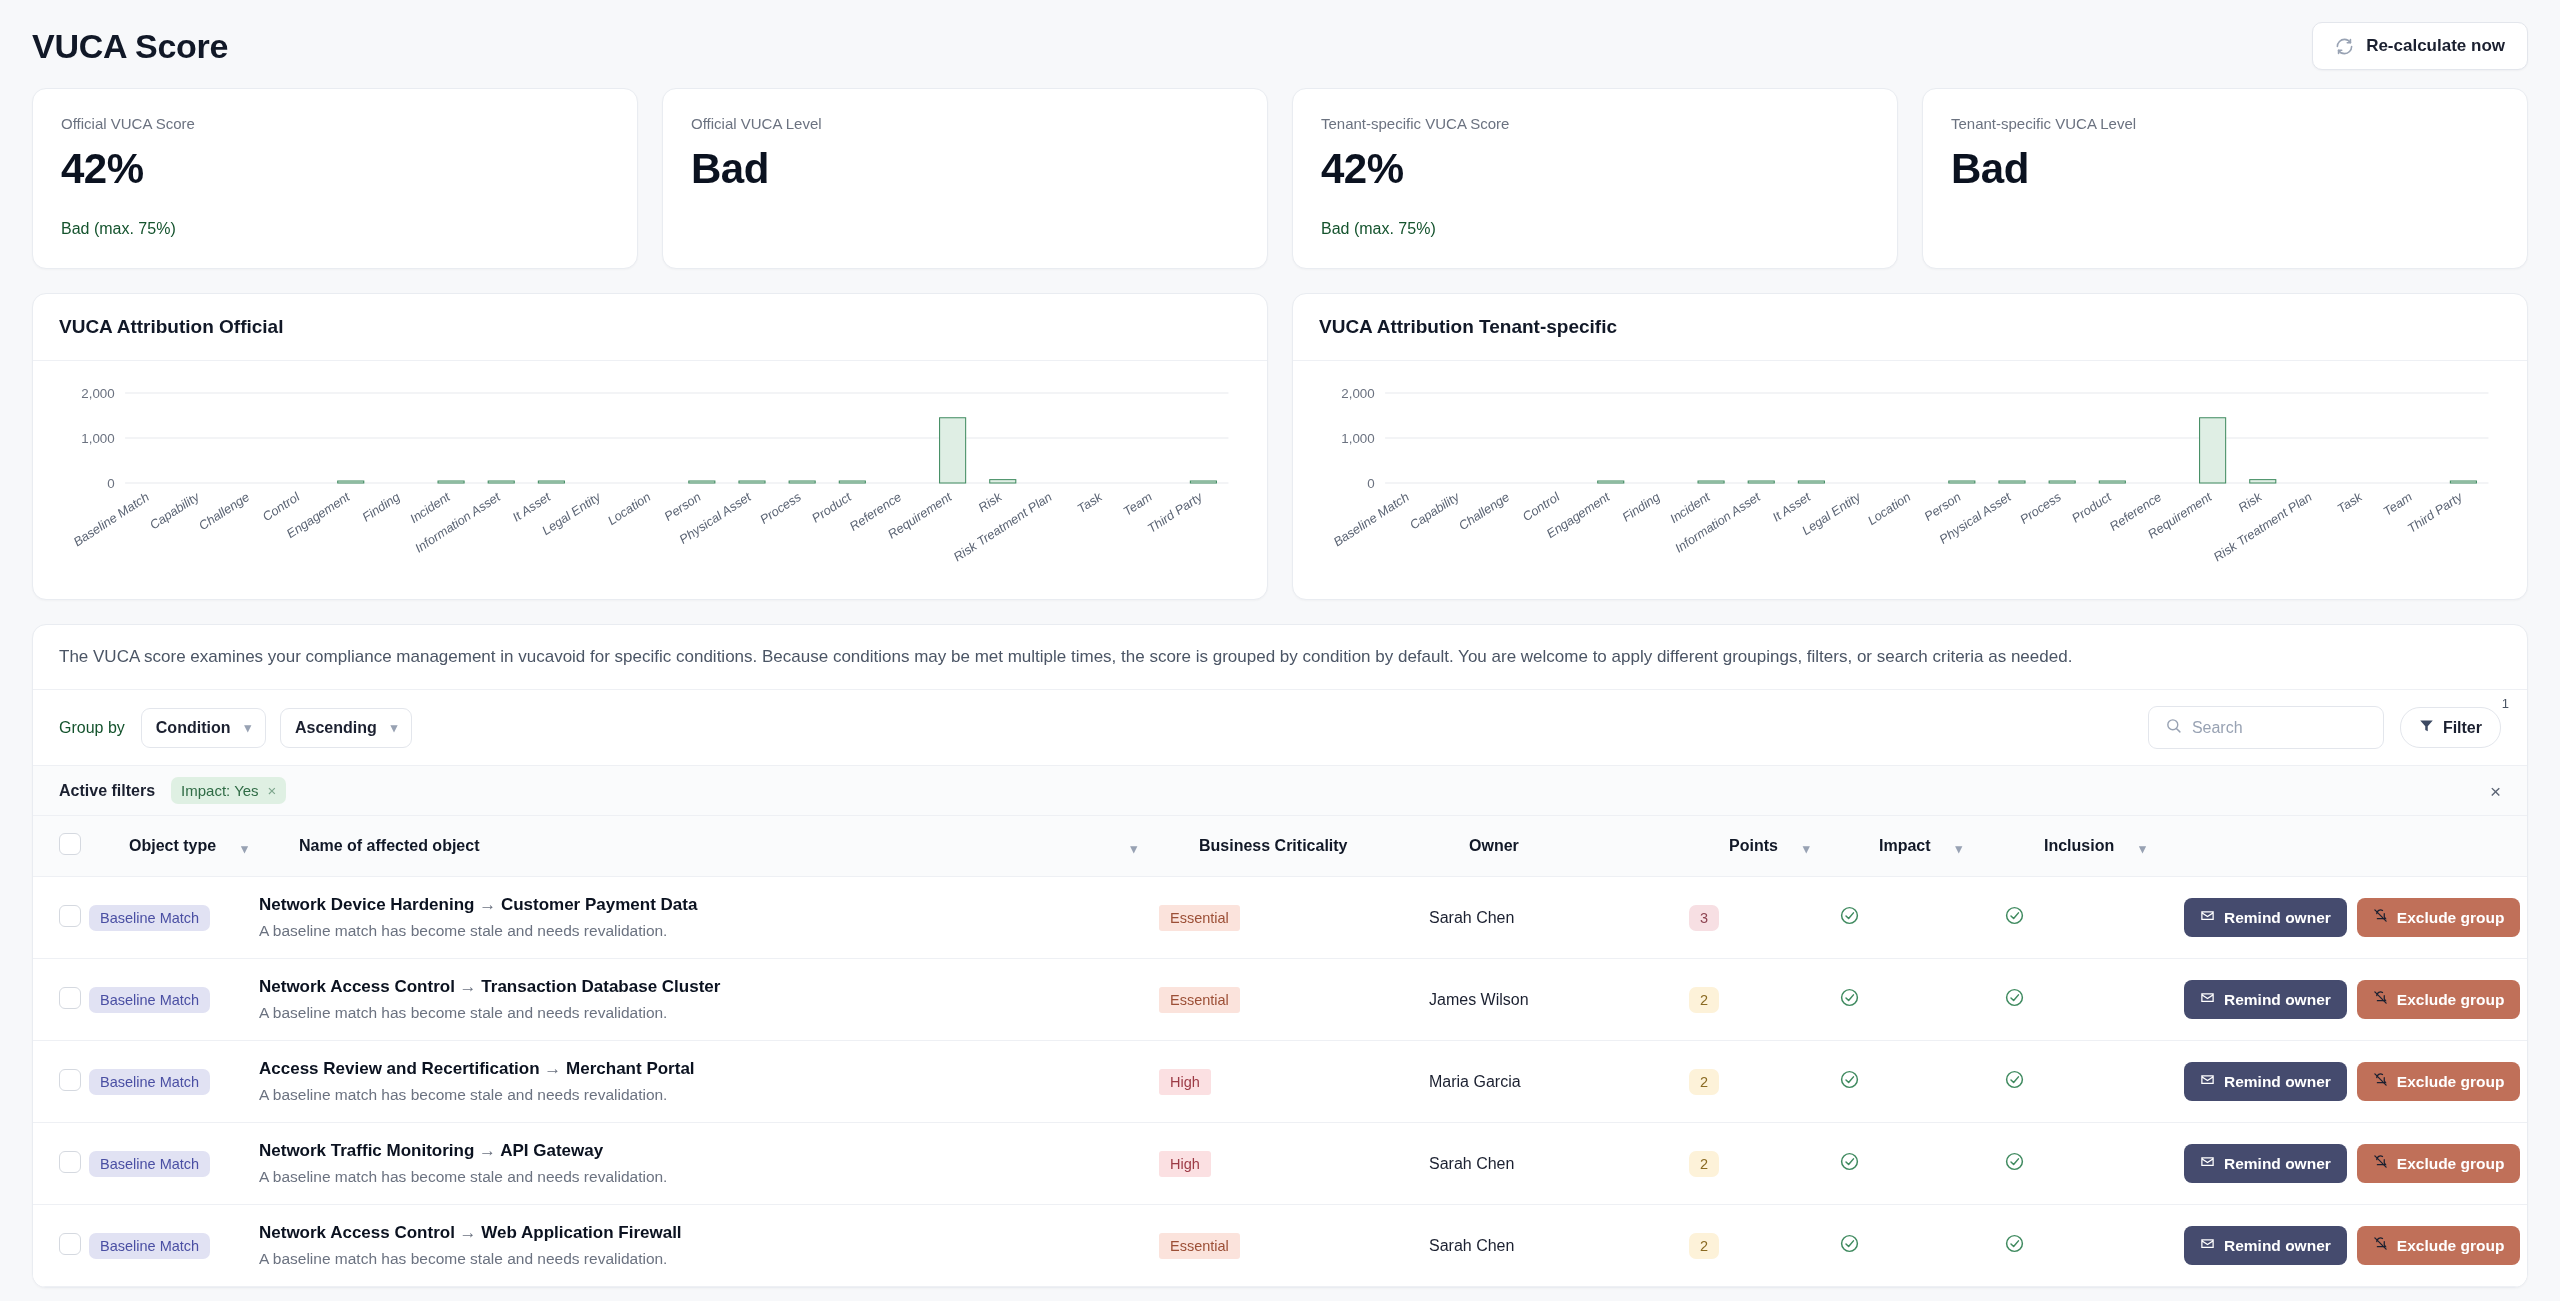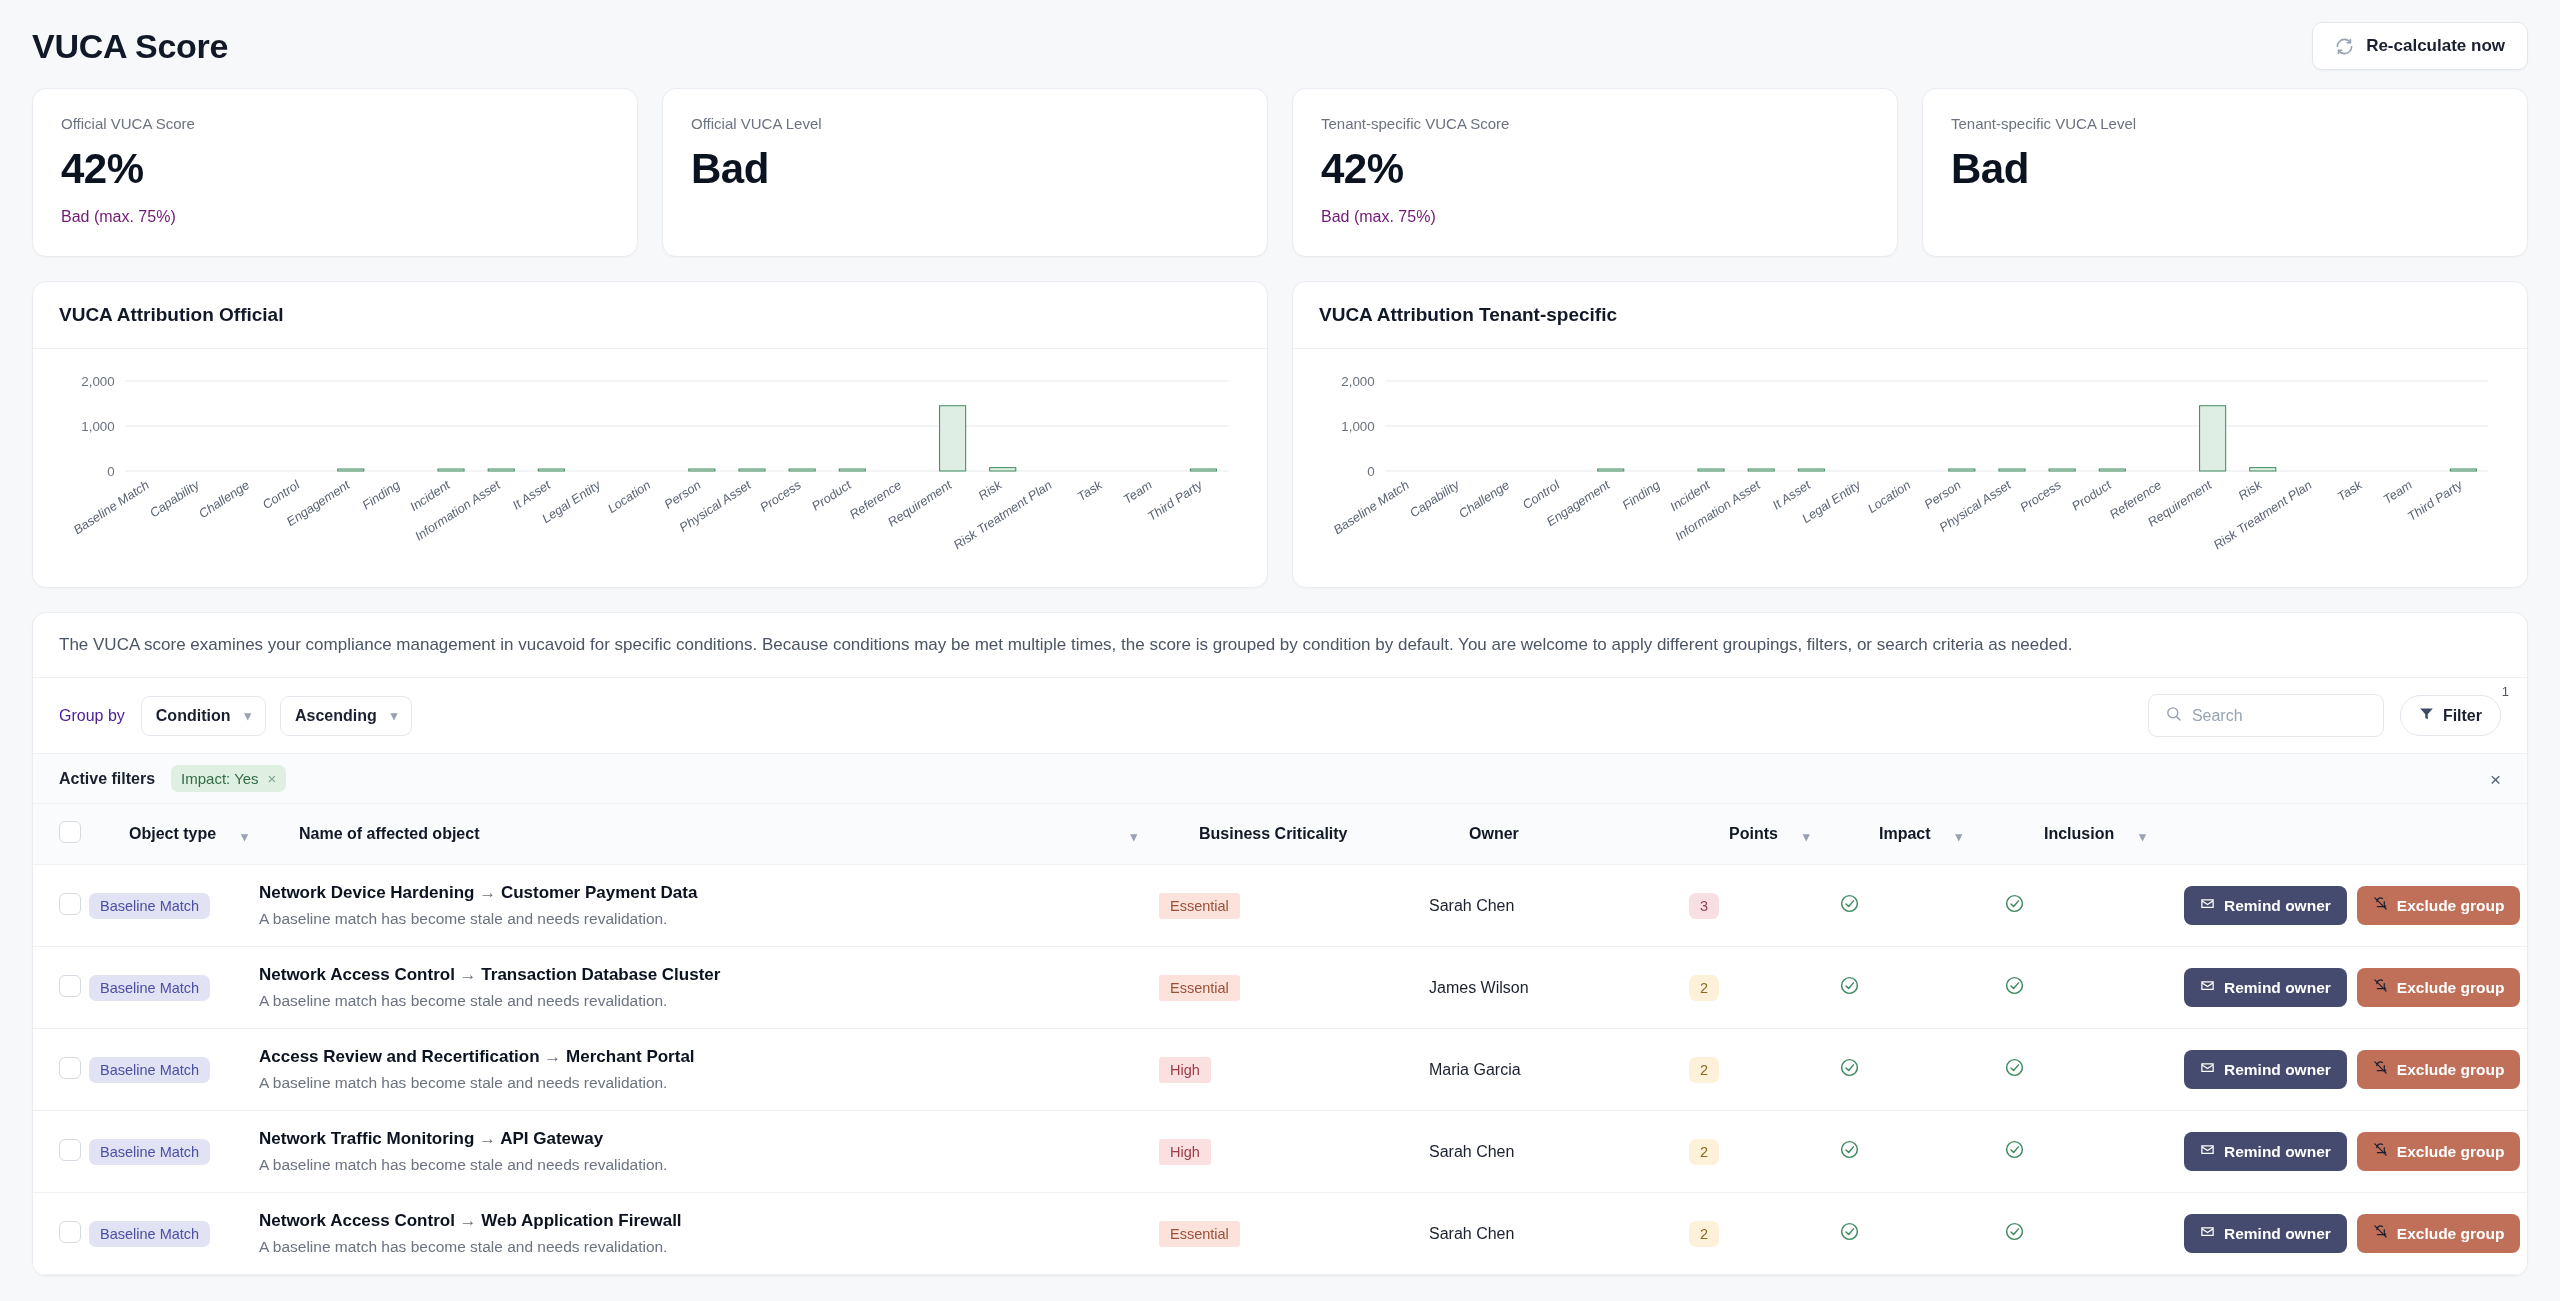--- a/index.html
+++ b/index.html
@@ -25,21 +25,21 @@
 
   
   .kpi-row { display: flex; gap: 24px; margin-top: 4px; }
   .kpi-card {
     flex: 1 1 0; background: #fff; border: 1px solid #e9ecf1; border-radius: 14px;
     padding: 26px 28px 30px 28px; min-height: 150px;
     box-shadow: 0 1px 2px rgba(16,24,40,.03);
   }
   .kpi-label { font-size: 15px; color: #6b7280; margin-bottom: 14px; }
   .kpi-value { font-size: 42px; font-weight: bold; color: #0b1220; letter-spacing: -0.5px; line-height: 1.1; }
-  .kpi-sub { font-size: 16px; color: #701a75; margin-top: 16px; }
+  .kpi-sub { font-size: 16px; color: #14532d; margin-top: 28px; }
   .kpi-sub.empty { visibility: hidden; }
 
   
   .chart-row { display: flex; gap: 24px; margin-top: 24px; }
   .chart-card {
     flex: 1 1 0; background: #fff; border: 1px solid #e9ecf1; border-radius: 14px;
     box-shadow: 0 1px 2px rgba(16,24,40,.03); overflow: hidden;
   }
   .chart-title { font-size: 19px; font-weight: bold; padding: 22px 26px; color: #111827; }
   .chart-body { border-top: 1px solid #eef0f4; padding: 18px 20px 8px 20px; }
@@ -49,21 +49,21 @@
   .panel {
     margin-top: 24px; background: #fff; border: 1px solid #e9ecf1; border-radius: 14px;
     box-shadow: 0 1px 2px rgba(16,24,40,.03); overflow: hidden;
   }
   .panel-desc { font-size: 17px; color: #4b5565; padding: 22px 26px; }
   .controls {
     display: flex; align-items: center; justify-content: space-between;
     border-top: 1px solid #eef0f4; padding: 16px 26px;
   }
   .controls-left { display: flex; align-items: center; gap: 14px; }
-  .groupby-label { font-size: 16px; color: #4c1d95; margin-right: 2px; }
+  .groupby-label { font-size: 16px; color: #14532d; margin-right: 2px; }
   .select {
     display: inline-flex; align-items: center; gap: 14px;
     border: 1px solid #e3e6ec; border-radius: 9px; background: #fff;
     padding: 10px 14px; font-size: 16px; font-weight: bold; color: #1b2030; cursor: pointer;
   }
   .caret { color: #98a2b3; font-size: 13px; line-height: 1; }
   .controls-right { display: flex; align-items: center; gap: 16px; }
   .search-box {
     display: inline-flex; align-items: center; gap: 10px;
     border: 1px solid #e3e6ec; border-radius: 9px; background: #fff;

